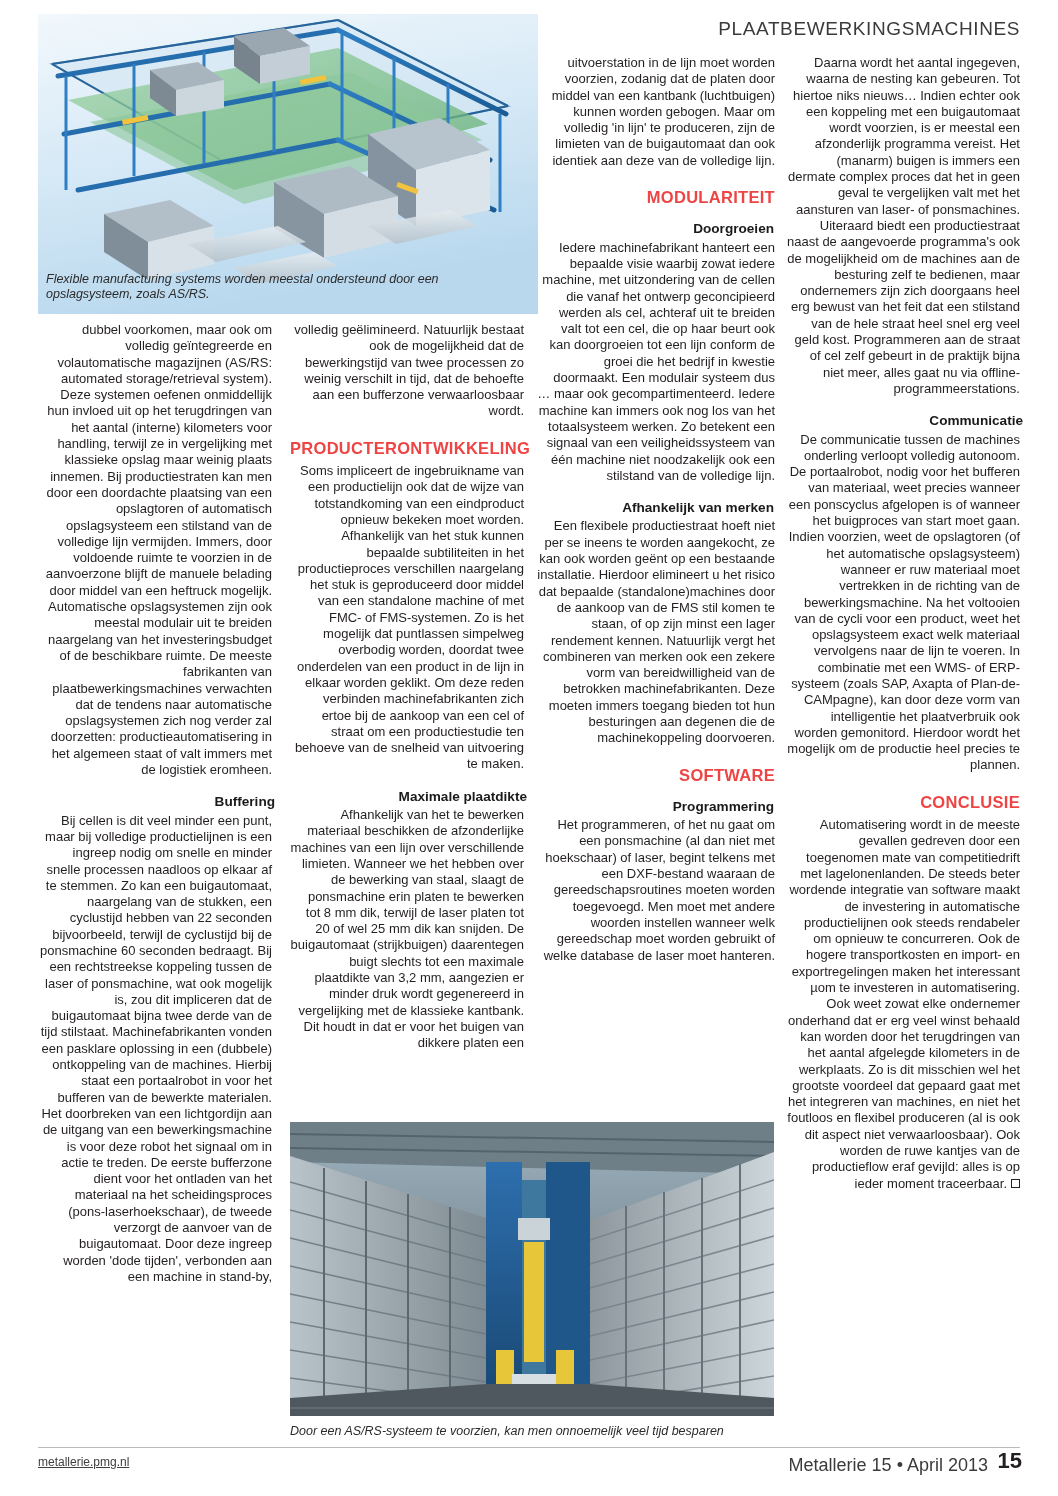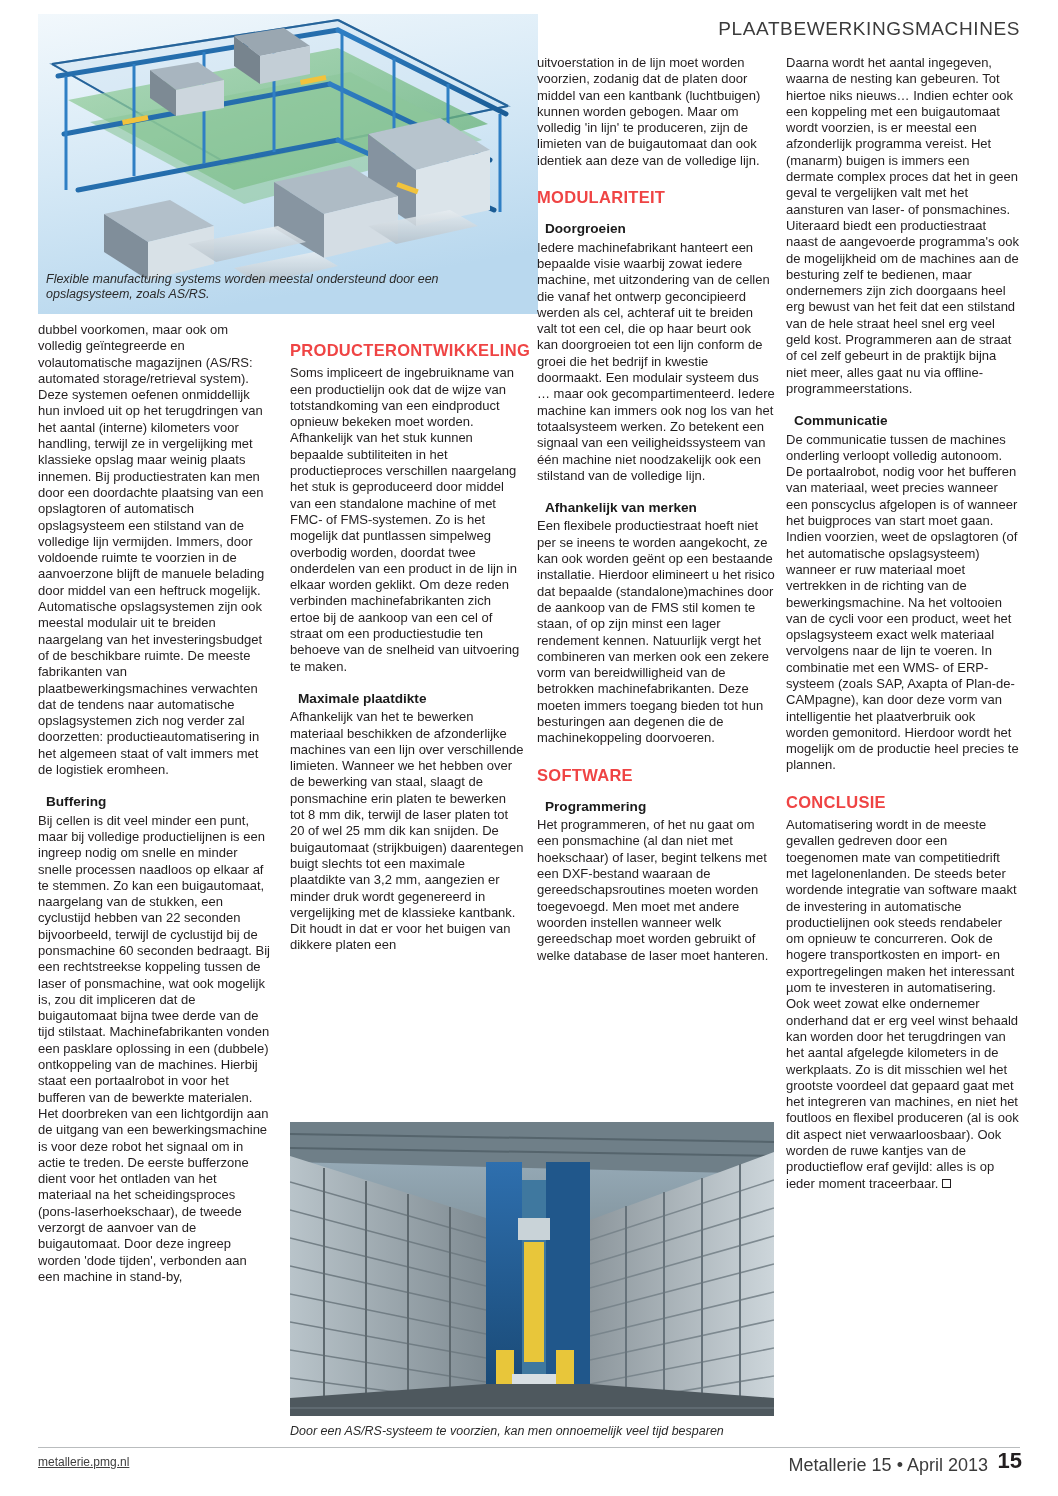--- a/index.html
+++ b/index.html
@@ -42,21 +42,21 @@
     color:#2b2b2b;
   }
 
   
   .col {
     position:absolute;
     top:322px;
     width:234px;
     font-size:13px;
     line-height:16.3px;
-    text-align:left;
+    text-align:right;
   }
   .col p { margin:0 0 0 0; }
   .col .sub {
     width:237px;
     padding-left:8px;
   }
   .c1 { left:38px;  width:234px; }
   .c2 { left:290px; width:234px; }
   .c3 { left:537px; width:238px; top:55px; }
   .c4 { left:786px; width:234px; top:55px; }
@@ -228,20 +228,21 @@
 </div>
 <div class="hero-caption">Flexible manufacturing systems worden meestal ondersteund door een opslagsysteem, zoals AS/RS.</div>
 
 <div class="col c1">
   <p class="para">dubbel voorkomen, maar ook om volledig geïntegreerde en volautomatische magazijnen (AS/RS: automated storage/retrieval system). Deze systemen oefenen onmiddellijk hun invloed uit op het terugdringen van het aantal (interne) kilometers voor handling, terwijl ze in vergelijking met klassieke opslag maar weinig plaats innemen. Bij productiestraten kan men door een doordachte plaatsing van een opslagtoren of automatisch opslagsysteem een stilstand van de volledige lijn vermijden. Immers, door voldoende ruimte te voorzien in de aanvoerzone blijft de manuele belading door middel van een heftruck mogelijk. Automatische opslagsystemen zijn ook meestal modulair uit te breiden naargelang van het investeringsbudget of de beschikbare ruimte. De meeste fabrikanten van plaatbewerkingsmachines verwachten dat de tendens naar automatische opslagsystemen zich nog verder zal doorzetten: productieautomatisering in het algemeen staat of valt immers met de logistiek eromheen.</p>
   <h3 class="sub">Buffering</h3>
   <p class="para">Bij cellen is dit veel minder een punt, maar bij volledige productielijnen is een ingreep nodig om snelle en minder snelle processen naadloos op elkaar af te stemmen. Zo kan een buigautomaat, naargelang van de stukken, een cyclustijd hebben van 22 seconden bijvoorbeeld, terwijl de cyclustijd bij de ponsmachine 60 seconden bedraagt. Bij een rechtstreekse koppeling tussen de laser of ponsmachine, wat ook mogelijk is, zou dit impliceren dat de buigautomaat bijna twee derde van de tijd stilstaat. Machinefabrikanten vonden een pasklare oplossing in een (dubbele) ontkoppeling van de machines. Hierbij staat een portaalrobot in voor het bufferen van de bewerkte materialen. Het doorbreken van een lichtgordijn aan de uitgang van een bewerkingsmachine is voor deze robot het signaal om in actie te treden. De eerste bufferzone dient voor het ontladen van het materiaal na het scheidingsproces (pons-laserhoekschaar), de tweede verzorgt de aanvoer van de buigautomaat. Door deze ingreep worden 'dode tijden', verbonden aan een machine in stand-by,</p>
 </div>
 
 <div class="col c2">
+  <p class="para">volledig geëlimineerd. Natuurlijk bestaat ook de mogelijkheid dat de bewerkingstijd van twee processen zo weinig verschilt in tijd, dat de behoefte aan een bufferzone verwaarloosbaar wordt.</p>
   <h2 class="section">PRODUCTERONTWIKKELING</h2>
   <p class="para">Soms impliceert de ingebruikname van een productielijn ook dat de wijze van totstandkoming van een eindproduct opnieuw bekeken moet worden. Afhankelijk van het stuk kunnen bepaalde subtiliteiten in het productieproces verschillen naargelang het stuk is geproduceerd door middel van een standalone machine of met FMC- of FMS-systemen. Zo is het mogelijk dat puntlassen simpelweg overbodig worden, doordat twee onderdelen van een product in de lijn in elkaar worden geklikt. Om deze reden verbinden machinefabrikanten zich ertoe bij de aankoop van een cel of straat om een productiestudie ten behoeve van de snelheid van uitvoering te maken.</p>
   <h3 class="sub">Maximale plaatdikte</h3>
   <p class="para">Afhankelijk van het te bewerken materiaal beschikken de afzonderlijke machines van een lijn over verschillende limieten. Wanneer we het hebben over de bewerking van staal, slaagt de ponsmachine erin platen te bewerken tot 8 mm dik, terwijl de laser platen tot 20 of wel 25 mm dik kan snijden. De buigautomaat (strijkbuigen) daarentegen buigt slechts tot een maximale plaatdikte van 3,2 mm, aangezien er minder druk wordt gegenereerd in vergelijking met de klassieke kantbank. Dit houdt in dat er voor het buigen van dikkere platen een</p>
 </div>
 
 <div class="col c3">
   <p class="para">uitvoerstation in de lijn moet worden voorzien, zodanig dat de platen door middel van een kantbank (luchtbuigen) kunnen worden gebogen. Maar om volledig 'in lijn' te produceren, zijn de limieten van de buigautomaat dan ook identiek aan deze van de volledige lijn.</p>
   <h2 class="section">MODULARITEIT</h2>
   <h3 class="sub">Doorgroeien</h3>

